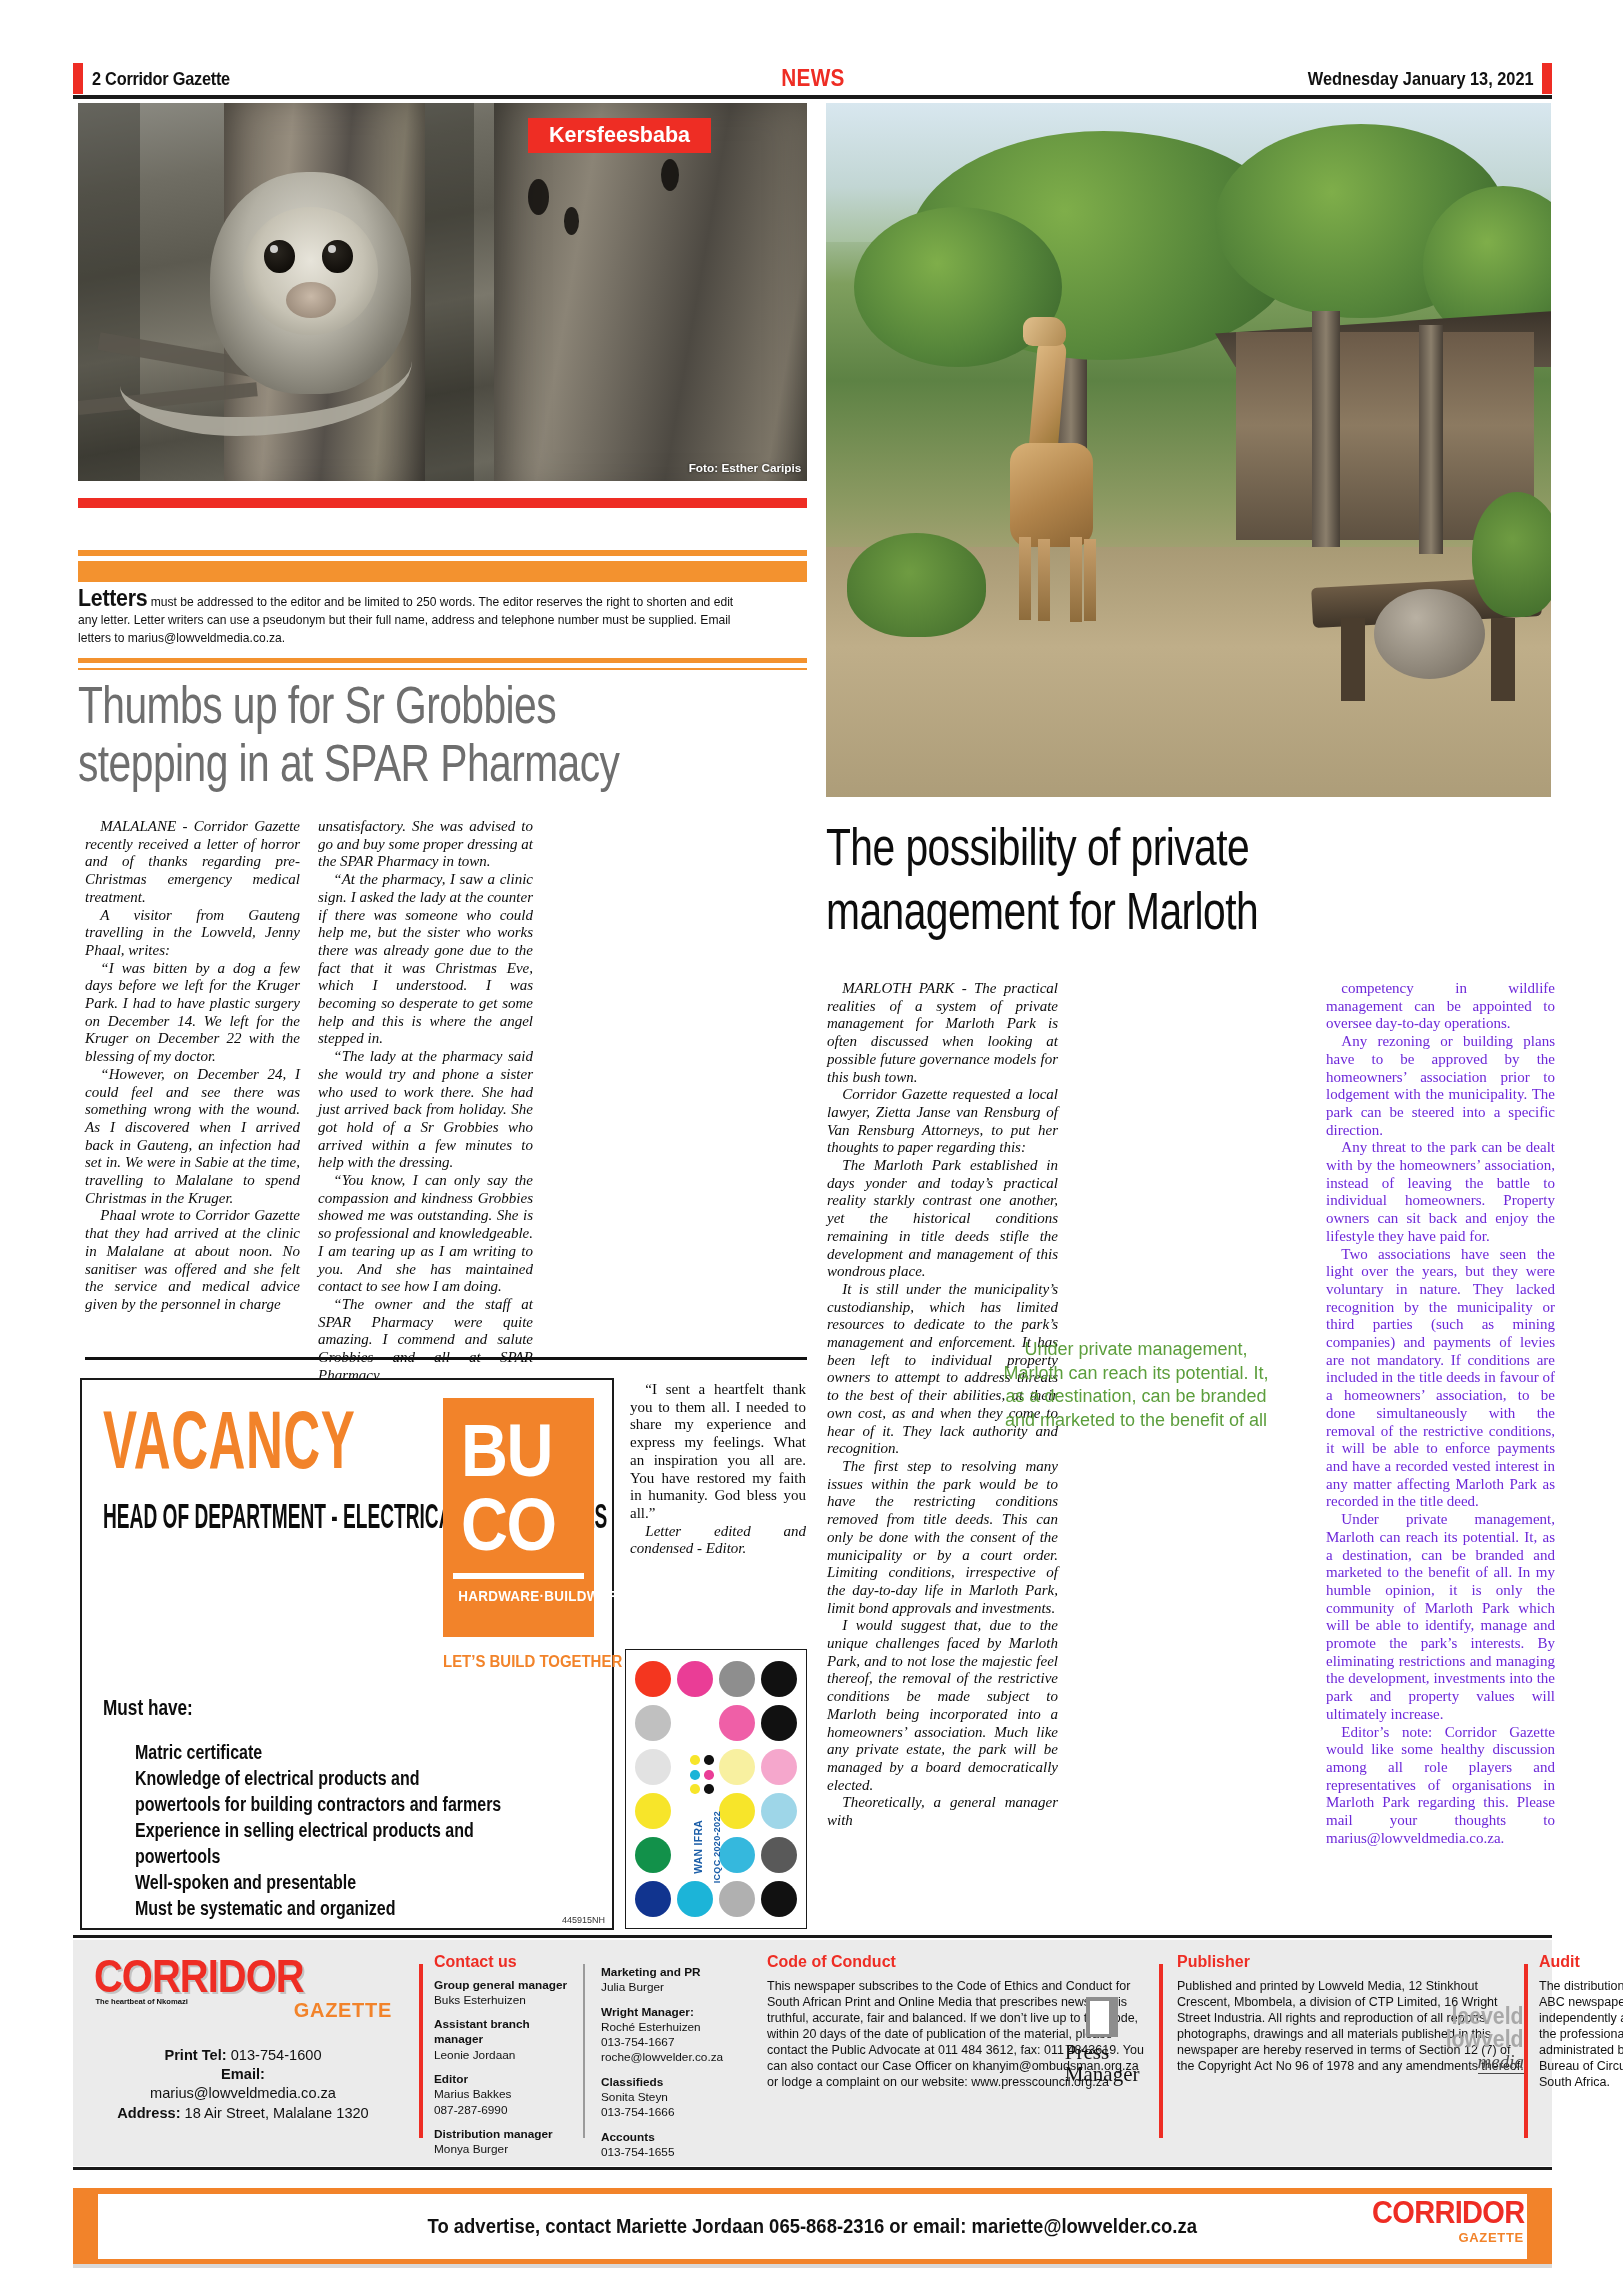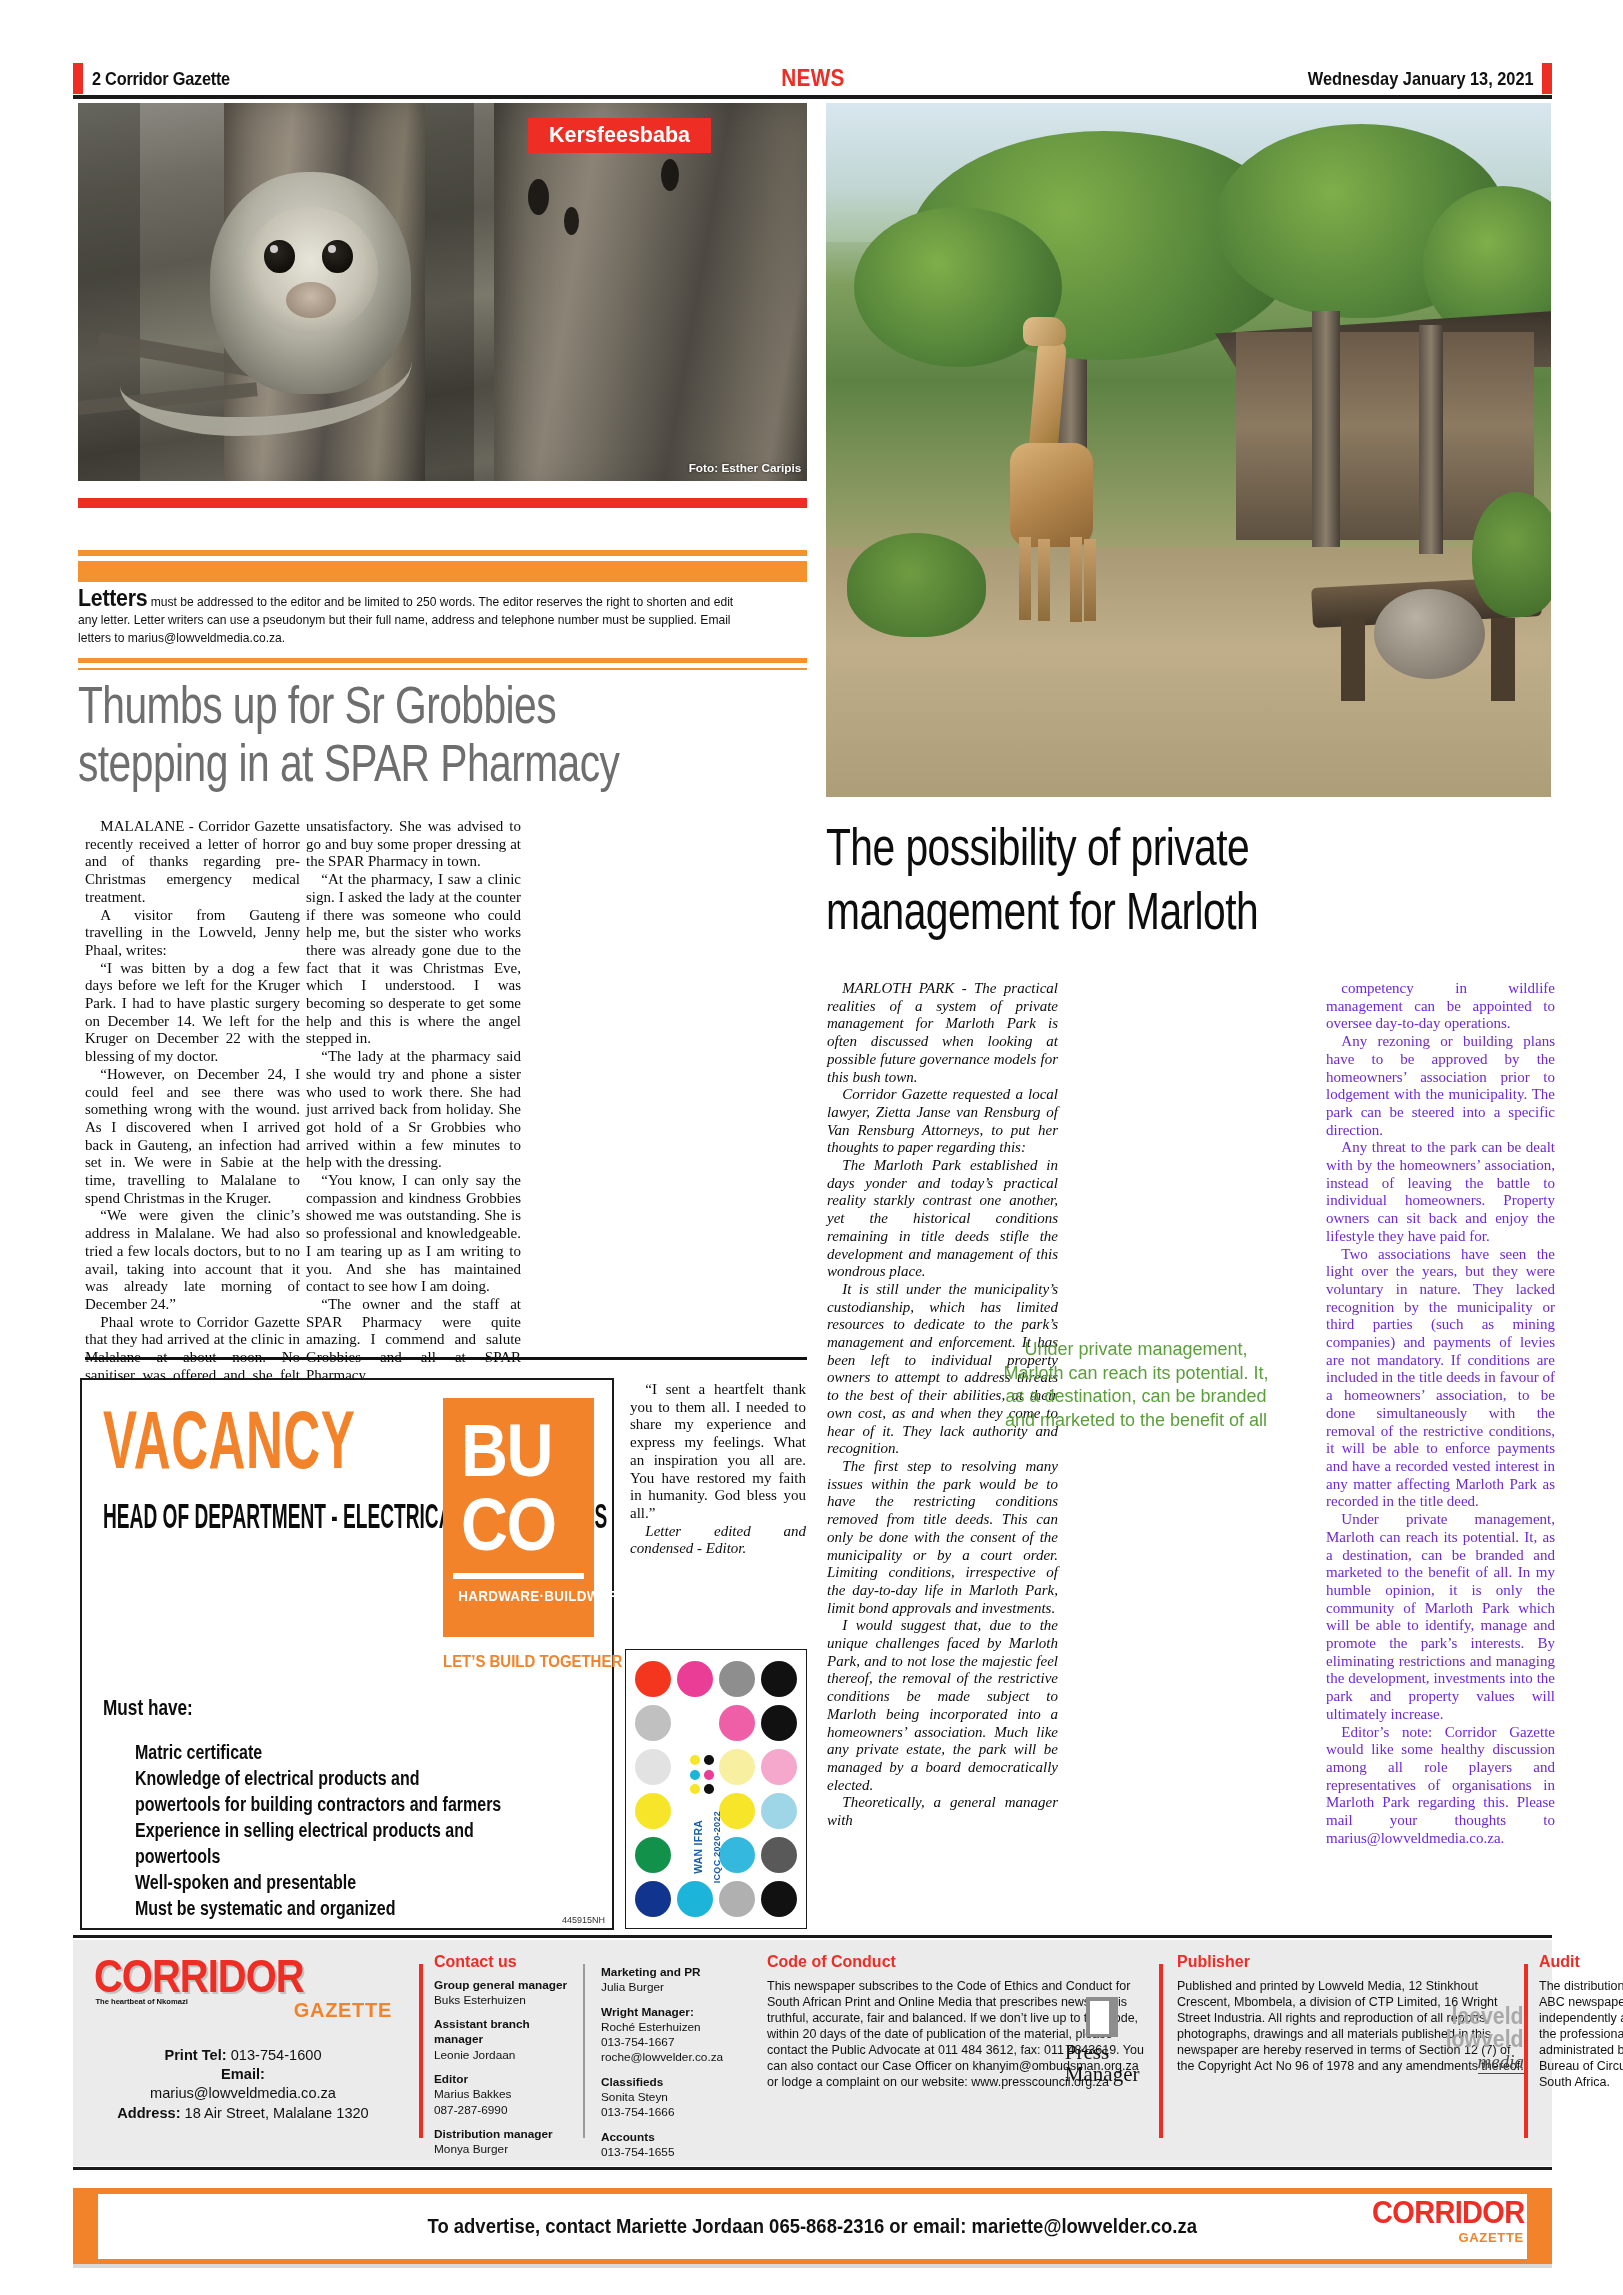--- a/index.html
+++ b/index.html
@@ -99,21 +99,21 @@
   
   .hl-left {
     position: absolute; left: 78px; top: 677px; width: 736px;
     font-family: "Liberation Sans", sans-serif; font-weight: 400;
     font-size: 51px; line-height: 58px; color: #6e6e6e;
     transform: scaleX(0.80); transform-origin: left top; letter-spacing: -0.7px;
   }
 
   
   .art-left { position: absolute; left: 85px; top: 818px; width: 729px;
-    display: flex; gap: 6px; }
+    display: flex; gap: 18px; font-style: italic; }
   .col { font-family: "Liberation Serif", serif; font-size: 15px; line-height: 17.7px;
     color: #0b0b0b; text-align: justify; }
   .col p { text-indent: 15.3px; margin: 0; }
   .col p.noind { text-indent: 0; }
   .c1 { width: 215px; }
   .c2 { width: 215px; }
   .c3 { width: 215px; }
   .art-left-rule { position: absolute; left: 85px; top: 1357px; width: 722px; height: 2.8px; background: #111; }
 
   
@@ -371,21 +371,20 @@
   <div class="letters-rule4"></div>
 
   <h1 class="hl-left">Thumbs up for Sr Grobbies stepping in at SPAR Pharmacy</h1>
 
   <div class="art-left">
     <div class="col c1">
       <p>MALALANE - Corridor Gazette recently received a letter of horror and of thanks regarding pre-Christmas emergency medical treatment.</p>
       <p>A visitor from Gauteng travelling in the Lowveld, Jenny Phaal, writes:</p>
       <p>“I was bitten by a dog a few days before we left for the Kruger Park. I had to have plastic surgery on December 14. We left for the Kruger on December 22 with the blessing of my doctor.</p>
       <p>“However, on December 24, I could feel and see there was something wrong with the wound. As I discovered when I arrived back in Gauteng, an infection had set in. We were in Sabie at the time, travelling to Malalane to spend Christmas in the Kruger.</p>
-      <p>“We were given the clinic’s address in Malalane. We had also tried a few locals doctors, but to no avail, taking into account that it was already late morning of December 24.”</p>
       <p>Phaal wrote to Corridor Gazette that they had arrived at the clinic in Malalane at about noon. No sanitiser was offered and she felt the service and medical advice given by the personnel in charge</p>
     </div>
     <div class="col c2">
       <p class="noind">unsatisfactory. She was advised to go and buy some proper dressing at the SPAR Pharmacy in town.</p>
       <p>“At the pharmacy, I saw a clinic sign. I asked the lady at the counter if there was someone who could help me, but the sister who works there was already gone due to the fact that it was Christmas Eve, which I understood. I was becoming so desperate to get some help and this is where the angel stepped in.</p>
       <p>“The lady at the pharmacy said she would try and phone a sister who used to work there. She had just arrived back from holiday. She got hold of a Sr Grobbies who arrived within a few minutes to help with the dressing.</p>
       <p>“You know, I can only say the compassion and kindness Grobbies showed me was outstanding. She is so professional and knowledgeable. I am tearing up as I am writing to you. And she has maintained contact to see how I am doing.</p>
       <p>“The owner and the staff at SPAR Pharmacy were quite amazing. I commend and salute Grobbies and all at SPAR Pharmacy.</p>
     </div>
     <div class="col c3"></div>

